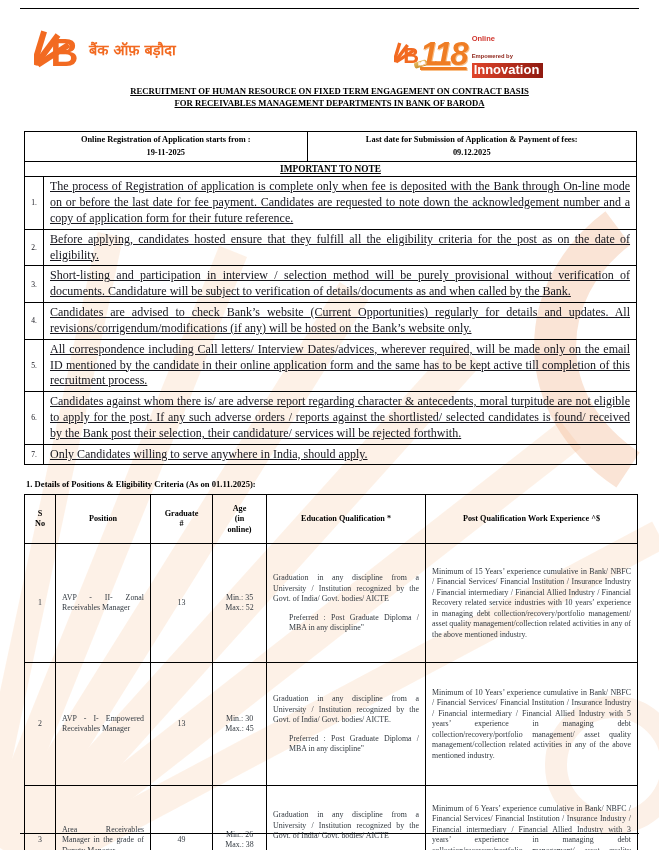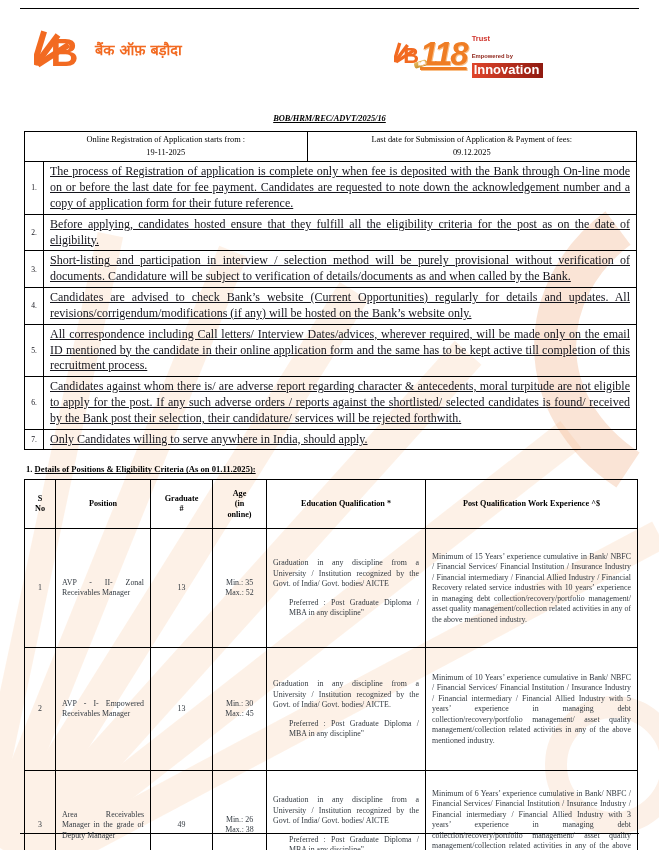--- a/index.html
+++ b/index.html
@@ -10,21 +10,21 @@
   .rule-top,.rule-bottom{position:absolute;left:20px;width:619px;border-top:1.6px solid #000;}
   .rule-top{top:8px;}
   .rule-bottom{top:833px;}
 
   
   .watermark{position:absolute;left:0;top:0;z-index:0;pointer-events:none;}
 
   
   .hdr{position:absolute;left:34px;top:24px;width:606px;height:58px;z-index:1;}
   .logo-group{position:absolute;left:0;top:2px;display:flex;align-items:center;}
-  .hindi{font-family:"DejaVu Sans",sans-serif;font-weight:bold;color:#f26a21;font-size:14.5px;margin-left:15px;white-space:nowrap;}
+  .hindi{font-family:"DejaVu Sans",sans-serif;font-weight:bold;color:#f26a21;font-size:14.5px;margin-left:9px;white-space:nowrap;}
   .logotype{font-family:"Liberation Sans",sans-serif;font-weight:bold;font-style:normal;color:#e2512a;font-size:17px;margin-left:15px;letter-spacing:-0.4px;white-space:nowrap;}
   .badge{position:absolute;left:360px;top:4px;display:flex;align-items:center;height:50px;}
   .badge .digits{position:relative;font-family:"Liberation Sans",sans-serif;font-weight:bold;font-style:italic;font-size:33px;line-height:1;color:#ef7d24;letter-spacing:-2px;text-shadow:1px 1px 0 #f9c08a;text-decoration:underline;}
   .ribbon{position:absolute;left:-6px;top:24px;transform:rotate(-18deg);background:linear-gradient(#e7bb62,#c8922f);color:#fff;font-family:"Liberation Sans",sans-serif;font-size:4.5px;font-weight:bold;padding:0.5px 4px;border-radius:2px;white-space:nowrap;}
   .trust{margin-left:5px;line-height:1.05;font-family:"Liberation Sans",sans-serif;}
   .trust .t1{color:#d0342c;font-weight:bold;font-size:7.5px;}
   .trust .t2{color:#8c1f14;font-weight:bold;font-size:5.8px;}
   .trust .t3{display:inline-block;color:#fff;font-weight:bold;font-size:13px;background:linear-gradient(90deg,#e0452b,#8f1a10);padding:0.5px 4px 1px 2px;}
 
   
@@ -32,30 +32,30 @@
   .t-line1{top:86px;}
   .t-line2{top:98px;}
   .t-ref{top:114px;font-style:italic;font-size:8.4px;}
 
   
   .block{position:absolute;left:24px;top:131px;width:613px;z-index:1;}
   table{width:100%;border-collapse:collapse;table-layout:fixed;background:transparent;}
   td{border:1px solid #000;background:transparent;}
   .tbl2{margin-top:-1px;}
 
-  .dates-td{width:46%;text-align:center;font-weight:normal;font-size:8.4px;line-height:1.5;padding:2px 6px;color:#000;}
+  .dates-td{width:46%;text-align:center;font-weight:bold;font-size:8.4px;line-height:1.5;padding:2px 6px;color:#000;}
   .dates-td.r{width:54%;}
   .imp-td{text-align:center;font-weight:bold;font-size:9.3px;padding:2px;color:#000;}
   .imp-td span{text-decoration:underline;}
 
   .num-td{width:18px;text-align:center;vertical-align:middle;font-size:7.6px;padding:1px 0;color:#15151d;}
   .note-td{font-size:12px;line-height:1.32;text-align:justify;padding:2px 6px;color:#15151d;text-decoration:underline;}
 
   .section-heading{margin:14px 0 5px 2px;font-weight:bold;font-size:8.6px;color:#000;}
-  .section-heading .u{text-decoration:underline;}
+  .section-heading .u{}
 
   .pos-table col.c1{width:31px;} .pos-table col.c2{width:95px;} .pos-table col.c3{width:62px;}
   .pos-table col.c4{width:54px;} .pos-table col.c5{width:159px;} .pos-table col.c6{width:212px;}
   .pos-table .hd{font-weight:bold;text-align:center;vertical-align:middle;font-size:8.2px;line-height:1.25;padding:3px 2px;color:#000;height:42px;}
   .pos-table td{font-size:7.9px;line-height:1.33;color:#333a41;padding:4px 6px;vertical-align:middle;}
   .ctr{text-align:center;}
   .jst{text-align:justify;}
   .pre{white-space:pre-line;}
   .edu-p2{margin-top:8px;margin-left:16px;}
   .r1 td{height:110px;} .r2 td{height:114px;} .r3 td{height:100px;}
@@ -100,46 +100,54 @@
           <rect x="5" y="-7" width="40" height="6.5" transform="rotate(-53)"></rect>
           <rect x="5" y="-7" width="38" height="6.5" transform="rotate(-73)"></rect>
         </g>
         <text x="18" y="44" font-family="Liberation Sans, sans-serif" font-weight="bold" font-size="42" fill="#f26a21">B</text>
       </svg>
       <span class="digits">
         <span>118</span>
         <span class="ribbon">Foundation Year</span>
       </span>
       <span class="trust">
-        <span class="t1">Trust</span><br>
+        <span class="t1">Online</span><br>
         <span class="t2">Empowered by</span><br>
         <span class="t3">Innovation</span>
       </span>
     </div>
   </div>
 
-  <div class="title t-ref">BOB/HRM/REC/ADVT/2025/16</div>
+  <div class="title t-line1">RECRUITMENT OF HUMAN RESOURCE ON FIXED TERM ENGAGEMENT ON CONTRACT BASIS</div>
+  <div class="title t-line2">FOR RECEIVABLES MANAGEMENT DEPARTMENTS IN BANK OF BARODA</div>
 
   <div class="block">
 
     <table>
       <tbody>
           <tr>
         <td class="dates-td">
           <div>Online Registration of Application starts from :</div>
           <div>19-11-2025</div>
         </td>
         <td class="dates-td r">
           <div>Last date for Submission of Application &amp; Payment of fees:</div>
           <div>09.12.2025</div>
         </td>
       </tr>
     </tbody>
       </table>
 
+    <table class="tbl2">
+      <tbody>
+          <tr>
+            <td class="imp-td"><span>IMPORTANT TO NOTE</span></td>
+          </tr>
+    </tbody>
+      </table>
 
     <table class="tbl2">
       <tbody>
           <tr>
         <td class="num-td">1.</td>
         <td class="note-td">The process of Registration of application is complete only when fee is deposited with the Bank through On-line mode on or before the last date for fee payment. Candidates are requested to note down the acknowledgement number and a copy of application form for their future reference.</td>
       </tr>
       <tr>
         <td class="num-td">2.</td>
         <td class="note-td">Before applying, candidates hosted ensure that they fulfill all the eligibility criteria for the post as on the date of eligibility.</td>

